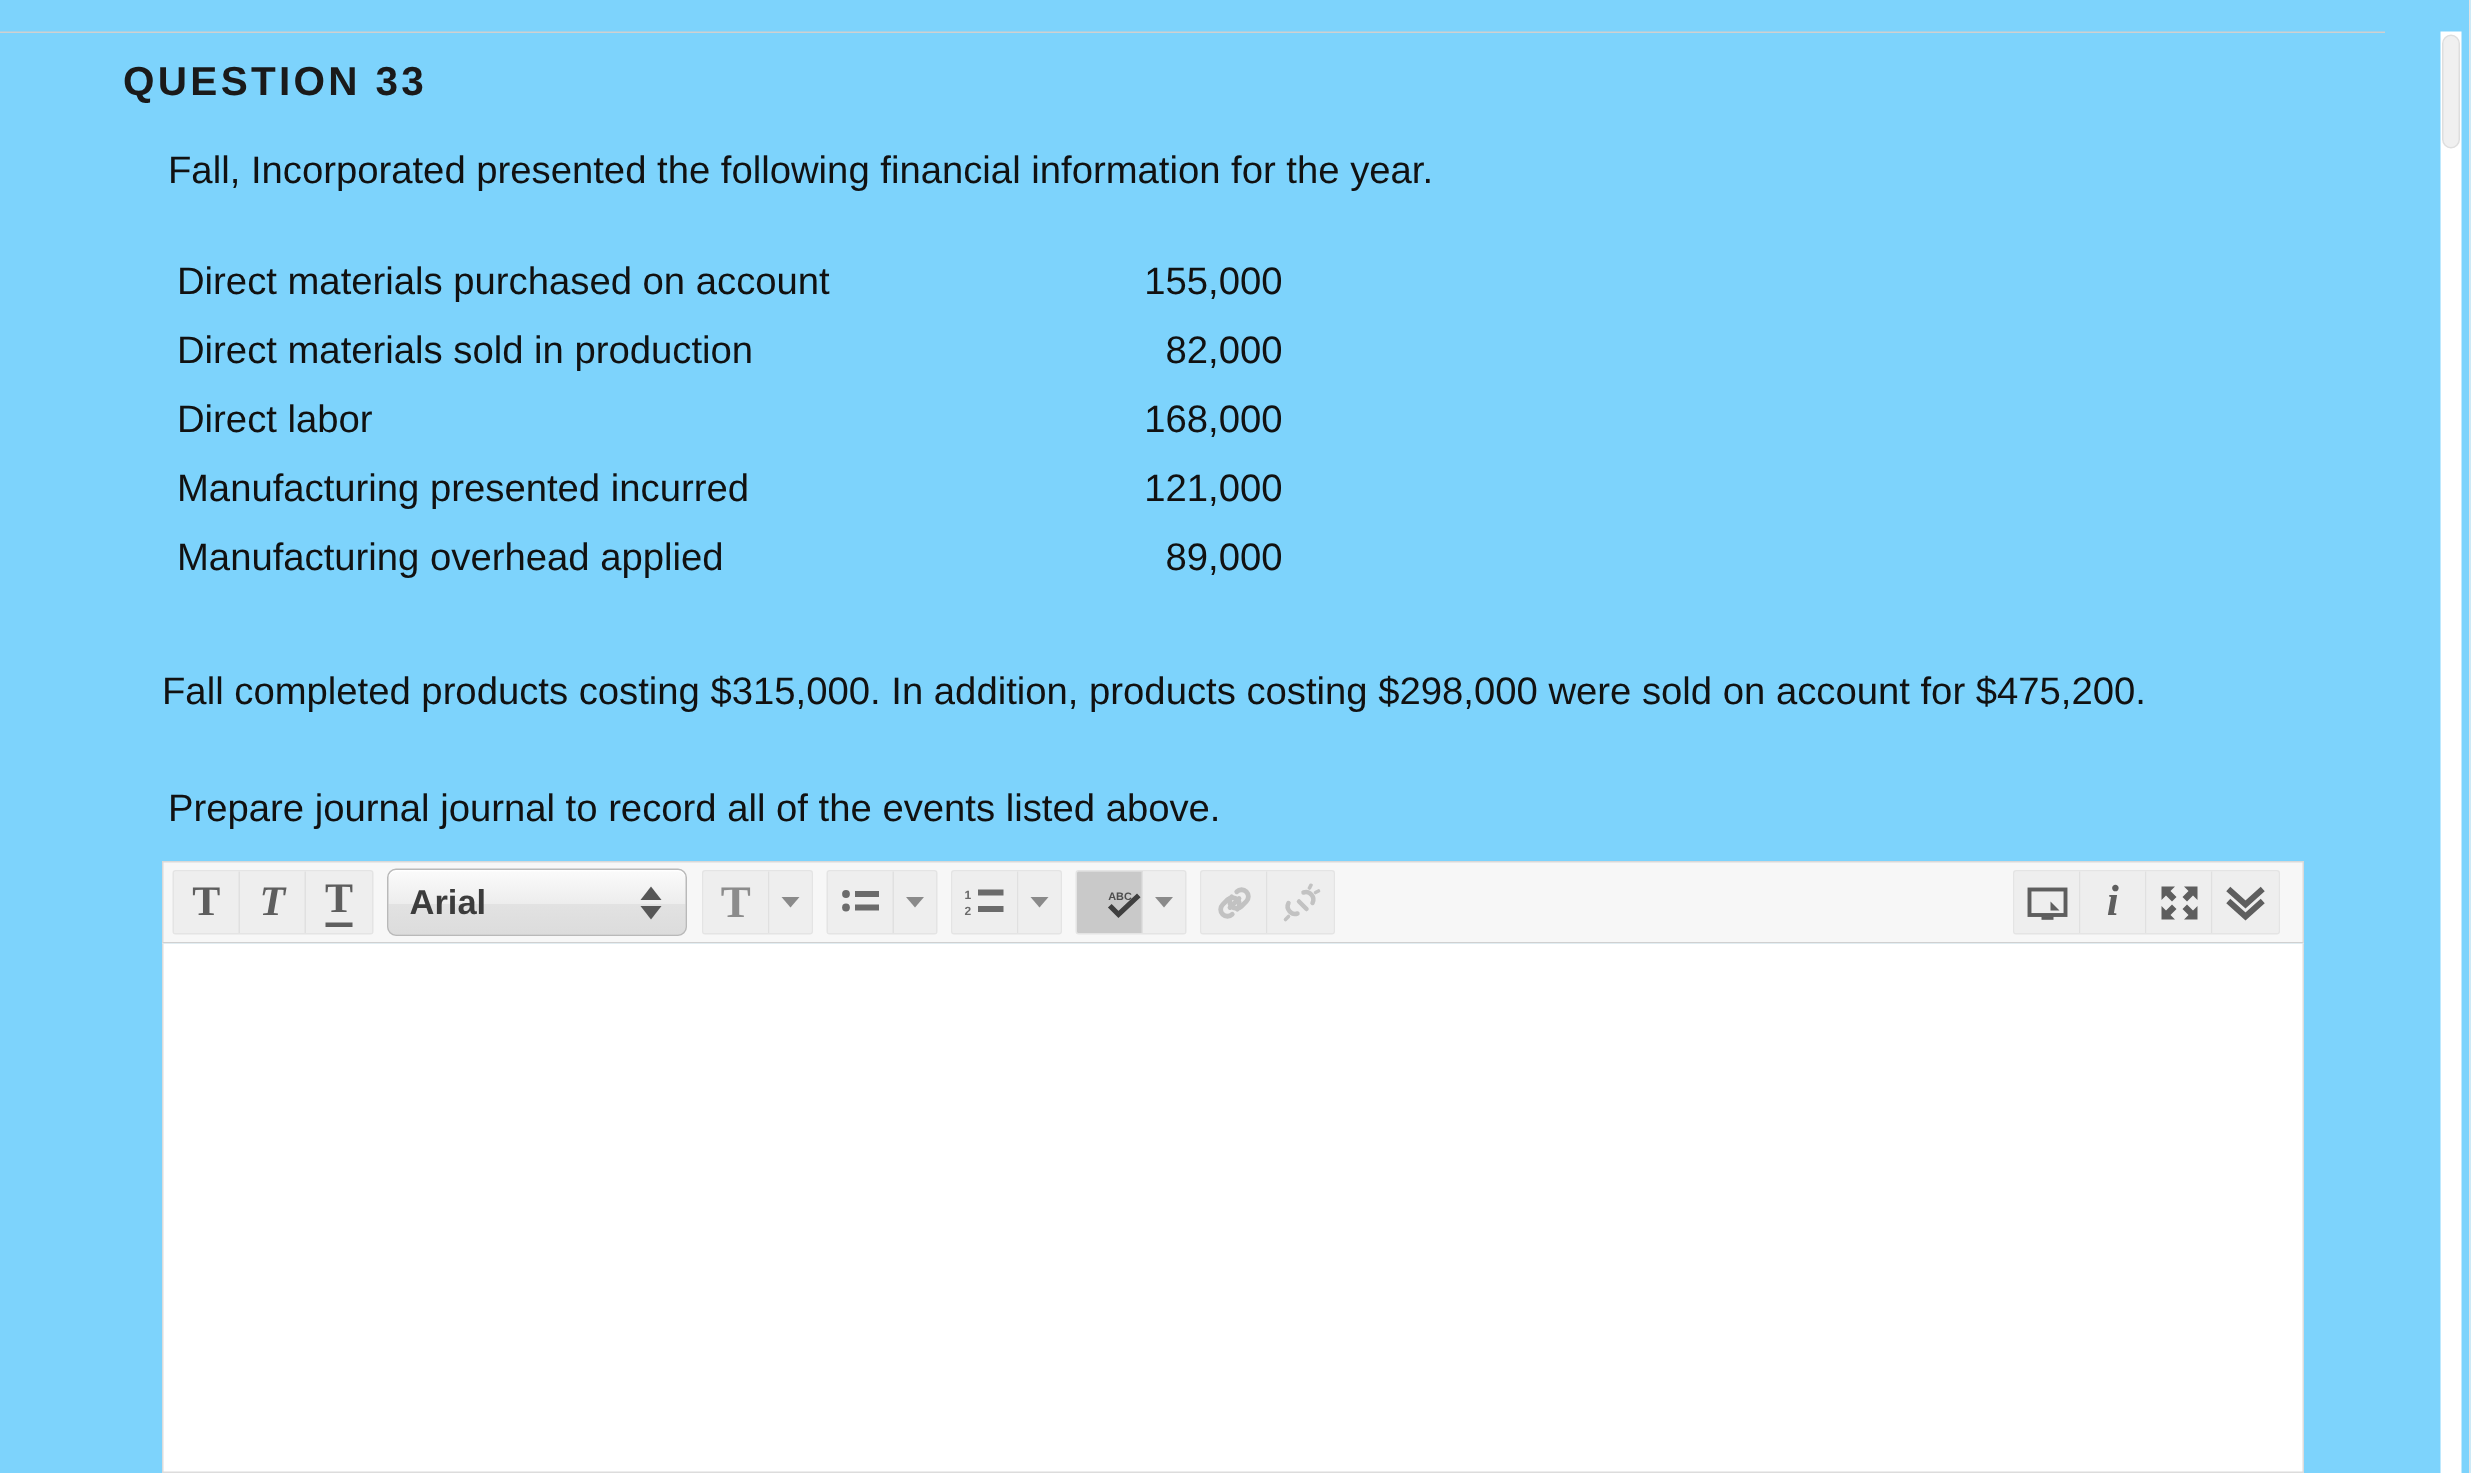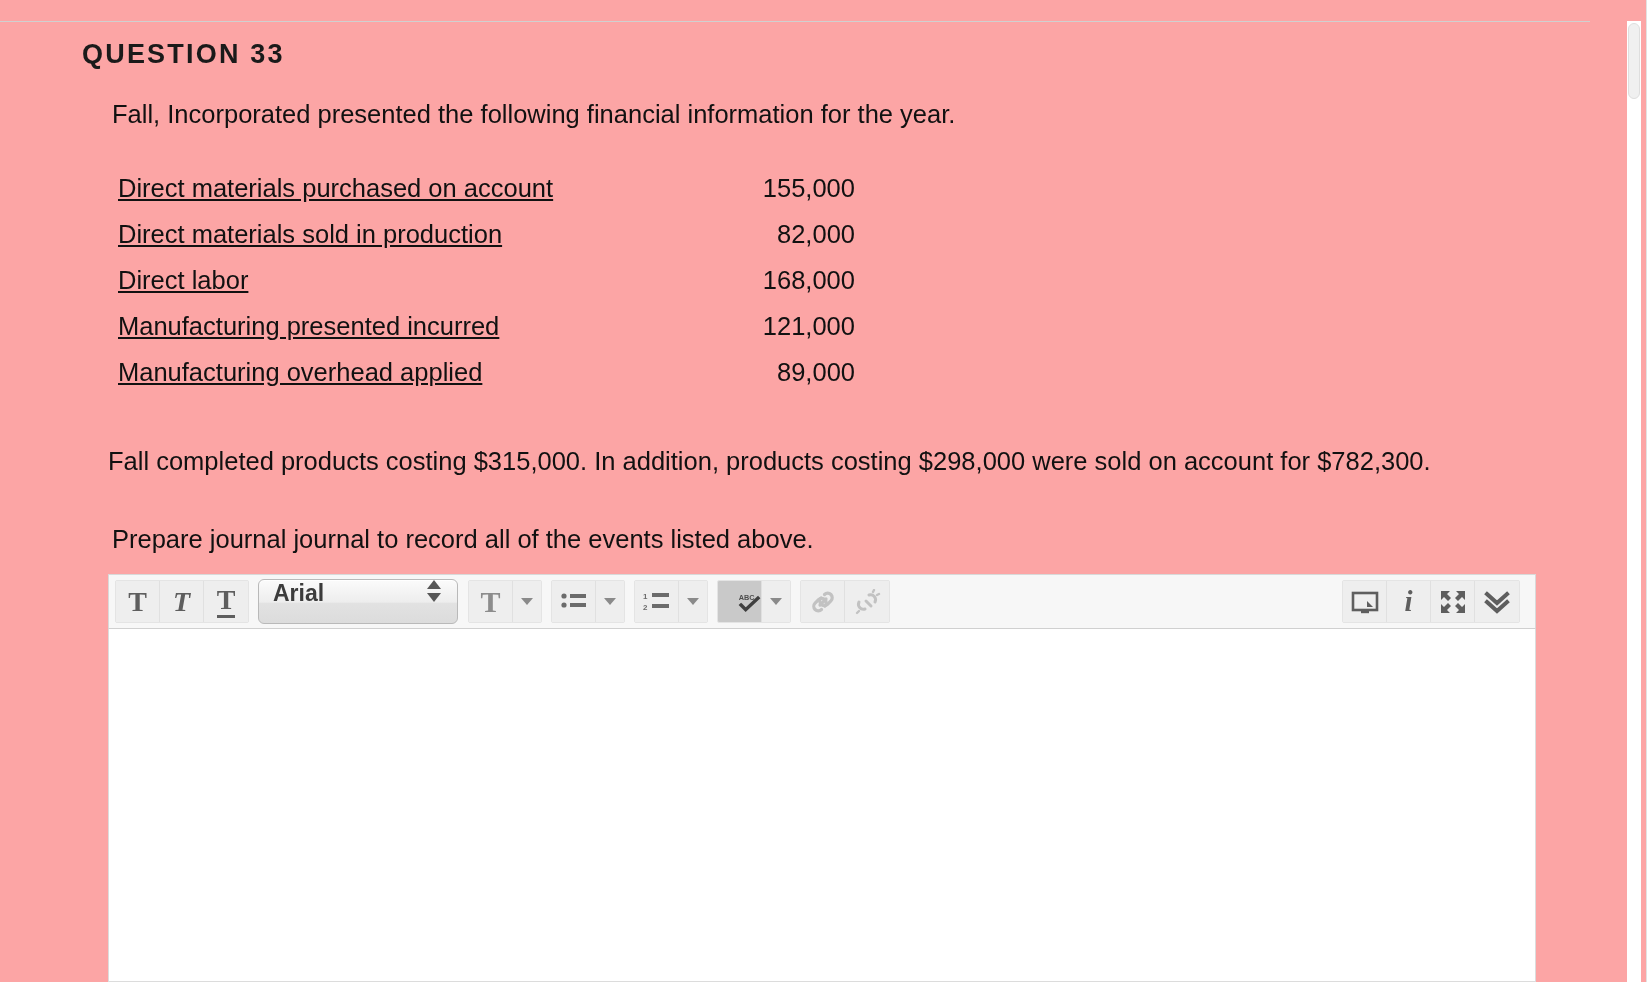--- a/index.html
+++ b/index.html
@@ -17,21 +17,21 @@
     position: relative;
   }
 
   
   .page-frame {
     position: absolute;
     left: 0;
     top: 0;
     width: 1647px;
     height: 982px;
-    background: #fca5a5;
+    background: #7dd3fc;
     box-sizing: border-box;
   }
   .top-rule {
     position: absolute;
     left: 0;
     top: 21px;
     width: 1590px;
     height: 1px;
     background: #d0d0d0;
   }
@@ -103,21 +103,21 @@
     border-collapse: collapse;
   }
   .fin-table tr { height: 46px; }
   .fin-table td {
     font-size: 25.5px;
     color: #111111;
     padding: 0;
     vertical-align: middle;
     white-space: nowrap;
   }
-  .fin-table td.label { text-align: left; text-decoration: underline; }
+  .fin-table td.label { text-align: left; }
   .fin-table td.amount {
     text-align: right;
     padding-right: 5px;
   }
 
   .para-1 {
     position: absolute;
     left: 108px;
     top: 422px;
     width: 1400px;
@@ -244,21 +244,21 @@
 
   
   .tb-select {
     position: relative;
     height: 45px;
     background: linear-gradient(to bottom, #fbfbfb 0%, #ededed 52%, #e2e2e2 53%, #dcdcdc 100%);
     border: 1px solid #b9b9b9;
     border-radius: 6px;
     box-sizing: border-box;
     display: flex;
-    align-items: flex-start;
+    align-items: center;
     margin-right: 10px;
     box-shadow: 0 1px 0 rgba(255,255,255,0.9) inset;
     gap: 40px;
   }
   .tb-select .sel-label {
     font-size: 23px;
     font-weight: bold;
     color: #3c3c3c;
     padding-left: 14px;
     white-space: nowrap;
@@ -325,21 +325,21 @@
           <td class="label">Manufacturing presented incurred</td>
           <td class="amount">121,000</td>
         </tr>
         <tr>
           <td class="label">Manufacturing overhead applied</td>
           <td class="amount">89,000</td>
         </tr>
       </tbody>
     </table>
 
-    <div class="para-1">Fall completed products costing $315,000.  In addition, products costing $298,000 were sold on account for $782,300.</div>
+    <div class="para-1">Fall completed products costing $315,000.  In addition, products costing $298,000 were sold on account for $475,200.</div>
 
     <div class="para-2">Prepare journal journal to record all of the events listed above.</div>
 
     <div class="editor">
 
       <div class="editor-toolbar">
 
         <div class="tb-group">
           <div class="tb-btn">
             <span class="glyph-bold">T</span>

